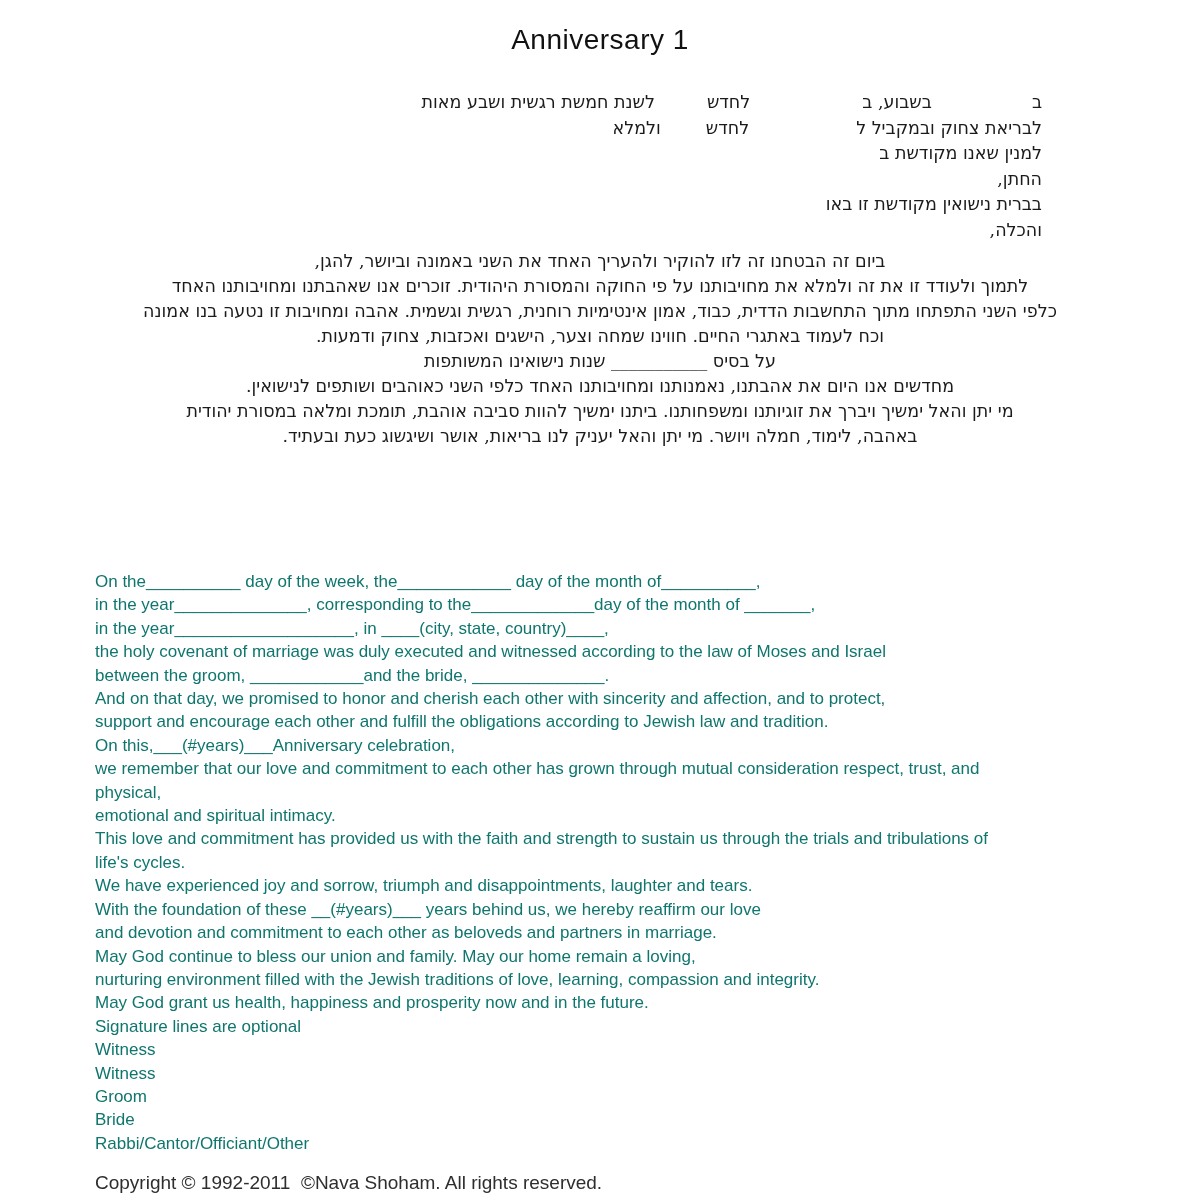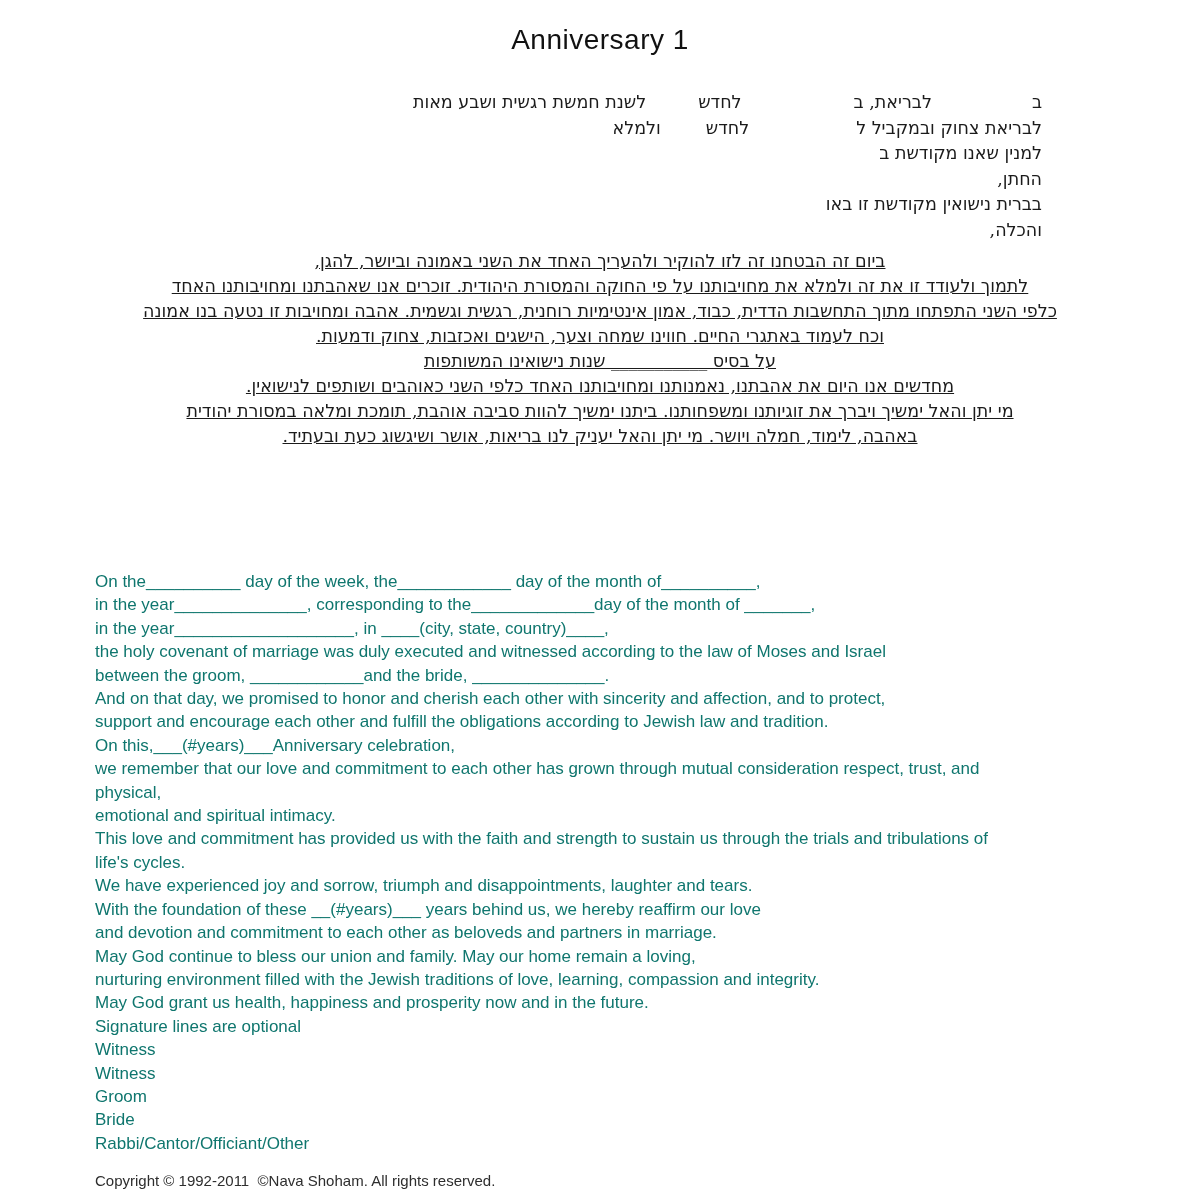--- a/index.html
+++ b/index.html
@@ -48,46 +48,45 @@
   
   .heb-body {
     direction: rtl;
     text-align: center;
     margin: 4px 112px 0 112px;
     font-family: "DejaVu Serif", "DejaVu Sans", serif;
     font-size: 17.5px;
     line-height: 25px;
     color: #1b1b1b;
     white-space: pre-wrap;
-    text-decoration: underline;
   }
   
   .eng-body {
     margin: 121px 60px 0 95px;
     font-size: 17px;
     line-height: 23.4px;
     color: #0f766e;
     white-space: pre-wrap;
   }
   .copyright {
     margin: 17px 0 0 95px;
-    font-size: 15px;
+    font-size: 19px;
     color: #2e2e2e;
     white-space: pre-wrap;
   }
 </style>
 </head>
 <body>
 
 <div class="page">
 
   <h1 class="doc-title">Anniversary 1</h1>
 
   <div class="heb-header">
-      <div class="heb-row"><span>ב</span><span class="gap" style="width: 100px;"></span><span>לבריאת, ב</span><span class="gap" style="width: 112px;"></span><span>לחדש</span><span class="gap" style="width: 52px;"></span><span>לשנת חמשת רגשית ושבע מאות</span></div>
+      <div class="heb-row"><span>ב</span><span class="gap" style="width: 100px;"></span><span>בשבוע, ב</span><span class="gap" style="width: 112px;"></span><span>לחדש</span><span class="gap" style="width: 52px;"></span><span>לשנת חמשת רגשית ושבע מאות</span></div>
       <div class="heb-row"><span>לבריאת צחוק ובמקביל ל</span><span class="gap" style="width: 107px;"></span><span>לחדש</span><span class="gap" style="width: 45px;"></span><span>ולמלא</span></div>
       <div class="heb-row"><span>למנין שאנו מקודשת ב</span></div>
       <div class="heb-row"><span>החתן,</span></div>
       <div class="heb-row"><span>בברית נישואין מקודשת זו באו</span></div>
       <div class="heb-row"><span>והכלה,</span></div>
     </div>
 
   <div class="heb-body"><div class="heb-line">ביום זה הבטחנו זה לזו להוקיר ולהעריך האחד את השני באמונה וביושר, להגן,</div><div class="heb-line">לתמוך ולעודד זו את זה ולמלא את מחויבותנו על פי החוקה והמסורת היהודית. זוכרים אנו שאהבתנו ומחויבותנו האחד</div><div class="heb-line">כלפי השני התפתחו מתוך התחשבות הדדית, כבוד, אמון אינטימיות רוחנית, רגשית וגשמית. אהבה ומחויבות זו נטעה בנו אמונה</div><div class="heb-line">וכח לעמוד באתגרי החיים. חווינו שמחה וצער, הישגים ואכזבות, צחוק ודמעות.</div><div class="heb-line">על בסיס ___________ שנות נישואינו המשותפות</div><div class="heb-line">מחדשים אנו היום את אהבתנו, נאמנותנו ומחויבותנו האחד כלפי השני כאוהבים ושותפים לנישואין.</div><div class="heb-line">מי יתן והאל ימשיך ויברך את זוגיותנו ומשפחותנו. ביתנו ימשיך להוות סביבה אוהבת, תומכת ומלאה במסורת יהודית</div><div class="heb-line">באהבה, לימוד, חמלה ויושר. מי יתן והאל יעניק לנו בריאות, אושר ושיגשוג כעת ובעתיד.</div></div>
 
   <div class="eng-body"><div class="eng-line">On the__________ day of the week, the____________ day of the month of__________,</div><div class="eng-line">in the year______________, corresponding to the_____________day of the month of _______,</div><div class="eng-line">in the year___________________, in ____(city, state, country)____,</div><div class="eng-line">the holy covenant of marriage was duly executed and witnessed according to the law of Moses and Israel</div><div class="eng-line">between the groom, ____________and the bride, ______________.</div><div class="eng-line">And on that day, we promised to honor and cherish each other with sincerity and affection, and to protect,</div><div class="eng-line">support and encourage each other and fulfill the obligations according to Jewish law and tradition.</div><div class="eng-line">On this,___(#years)___Anniversary celebration,</div><div class="eng-line">we remember that our love and commitment to each other has grown through mutual consideration respect, trust, and</div><div class="eng-line">physical,</div><div class="eng-line">emotional and spiritual intimacy.</div><div class="eng-line">This love and commitment has provided us with the faith and strength to sustain us through the trials and tribulations of</div><div class="eng-line">life's cycles.</div><div class="eng-line">We have experienced joy and sorrow, triumph and disappointments, laughter and tears.</div><div class="eng-line">With the foundation of these __(#years)___ years behind us, we hereby reaffirm our love</div><div class="eng-line">and devotion and commitment to each other as beloveds and partners in marriage.</div><div class="eng-line">May God continue to bless our union and family. May our home remain a loving,</div><div class="eng-line">nurturing environment filled with the Jewish traditions of love, learning, compassion and integrity.</div><div class="eng-line">May God grant us health, happiness and prosperity now and in the future.</div><div class="eng-line">Signature lines are optional</div><div class="eng-line">Witness</div><div class="eng-line">Witness</div><div class="eng-line">Groom</div><div class="eng-line">Bride</div><div class="eng-line">Rabbi/Cantor/Officiant/Other</div></div>

